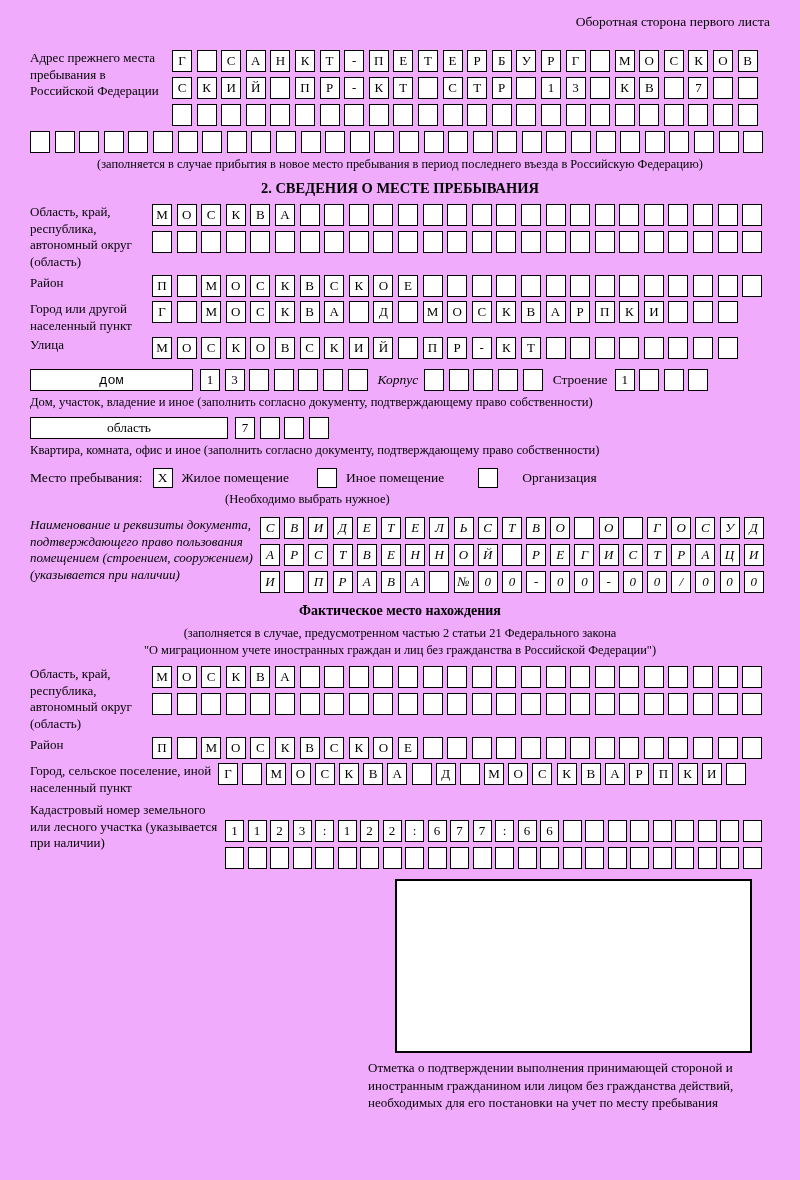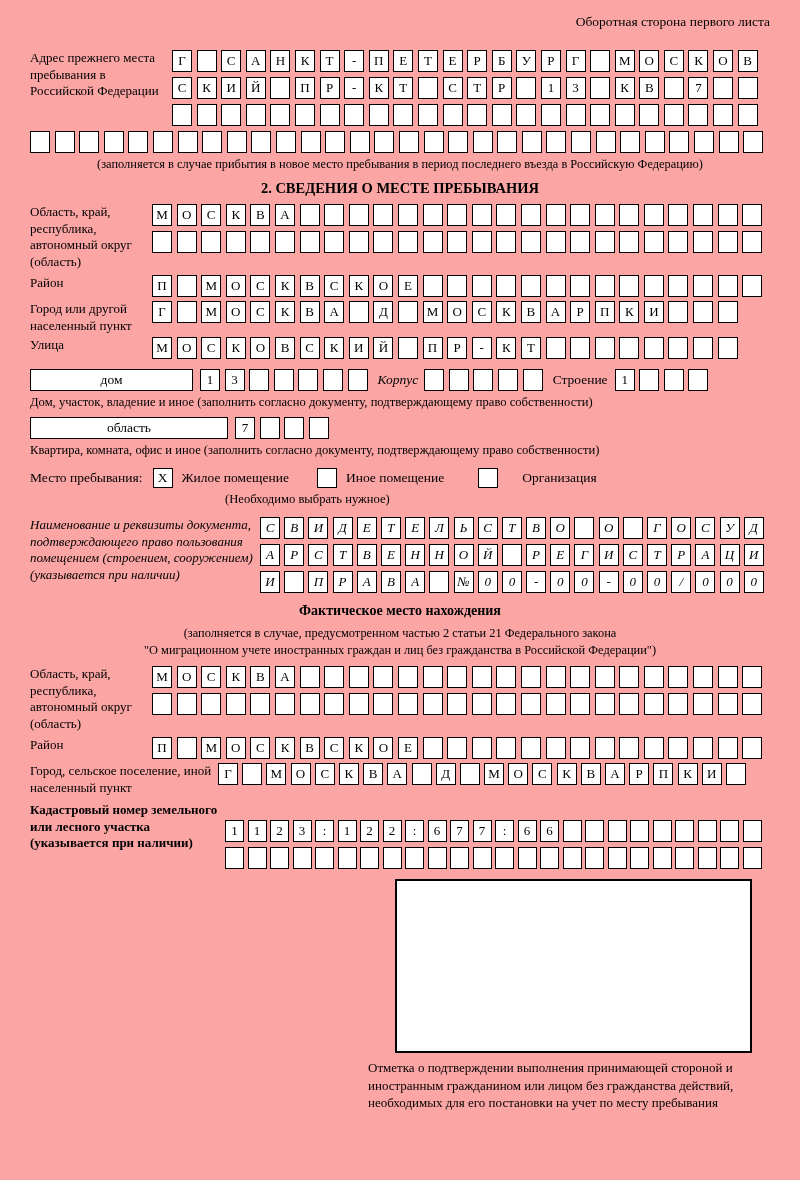--- a/index.html
+++ b/index.html
@@ -1,17 +1,17 @@
 <!DOCTYPE html>
 <html><head>
 <meta charset="utf-8">
 <style>
   html,body{margin:0;padding:0;background:#e8e8e8;}
   .page{
-    width:800px;height:1180px;margin:0 auto;background:#fca5a5;color:#000;
+    width:800px;height:1180px;margin:0 auto;background:#f0abfc;color:#000;
     box-sizing:border-box;padding:14px 30px 10px 30px;position:relative;overflow:hidden;
     font-family:"Liberation Serif", serif;
   }
   .hdr{text-align:right;font-size:13.5px;margin-bottom:20px;}
   .row{display:flex;align-items:flex-start;}
   .lbl{font-size:13px;line-height:1.27;flex:none;}
   .stack{display:flex;flex-direction:column;gap:5px;}
   .cells{display:flex;gap:4.6px;flex-wrap:nowrap;}
   .cell{
     width:20px;height:22px;flex:none;border:1.6px solid #000;box-sizing:border-box;
@@ -24,21 +24,21 @@
   .sec-title{font-weight:bold;text-align:center;font-size:14.5px;margin-top:8px;}
   .inline-box{
     border:1.6px solid #000;height:22px;box-sizing:border-box;flex:none;
     display:flex;align-items:center;justify-content:center;font-size:13.5px;background:#fff;
   }
   .side-label{font-size:13.5px;flex:none;display:flex;align-items:center;height:22px;}
   .checkbox{
     width:20px;height:20px;border:1.6px solid #000;box-sizing:border-box;flex:none;
     display:flex;align-items:center;justify-content:center;font-size:13.5px;background:#fff;
   }
-  .w142{width:142px;} .w122{width:122px;} .w188{width:188px;} .w195{width:195px;font-weight:bold;} .w230{width:230px;}
+  .w142{width:142px;} .w122{width:122px;} .w188{width:188px;} .w195{width:195px;} .w230{width:230px;}
   .stamp-box{margin-left:365px;width:357px;height:174px;border:2px solid #000;box-sizing:border-box;background:#fff;}
   .stamp-caption{margin-left:338px;width:405px;text-align:left;font-size:13px;line-height:1.33;margin-top:6px;}
 </style>
 </head>
 <body>
 
 <div class="page">
 
   <div class="hdr">Оборотная сторона первого листа</div>
 
@@ -306,21 +306,21 @@
         <span class="cell"></span>
         <span class="cell"></span>
         <span class="cell"></span>
         <span class="cell"></span>
         <span class="cell"></span>
         <span class="cell"></span>
       </div>
   </div>
 
   <div class="row" style="margin-top:10px;align-items:center;">
-    <div class="inline-box" style="width:163px;margin-right:7px;">дом</div>
+    <div class="inline-box" style="width:163px;margin-right:7px;font-family:Liberation Mono, monospace;">дом</div>
     <div class="cells">
         <span class="cell">1</span>
         <span class="cell">3</span>
         <span class="cell"></span>
         <span class="cell"></span>
         <span class="cell"></span>
         <span class="cell"></span>
         <span class="cell"></span>
       </div>
     <div class="side-label" style="margin:0 6px 0 10px;font-style:italic;">Корпус</div>

